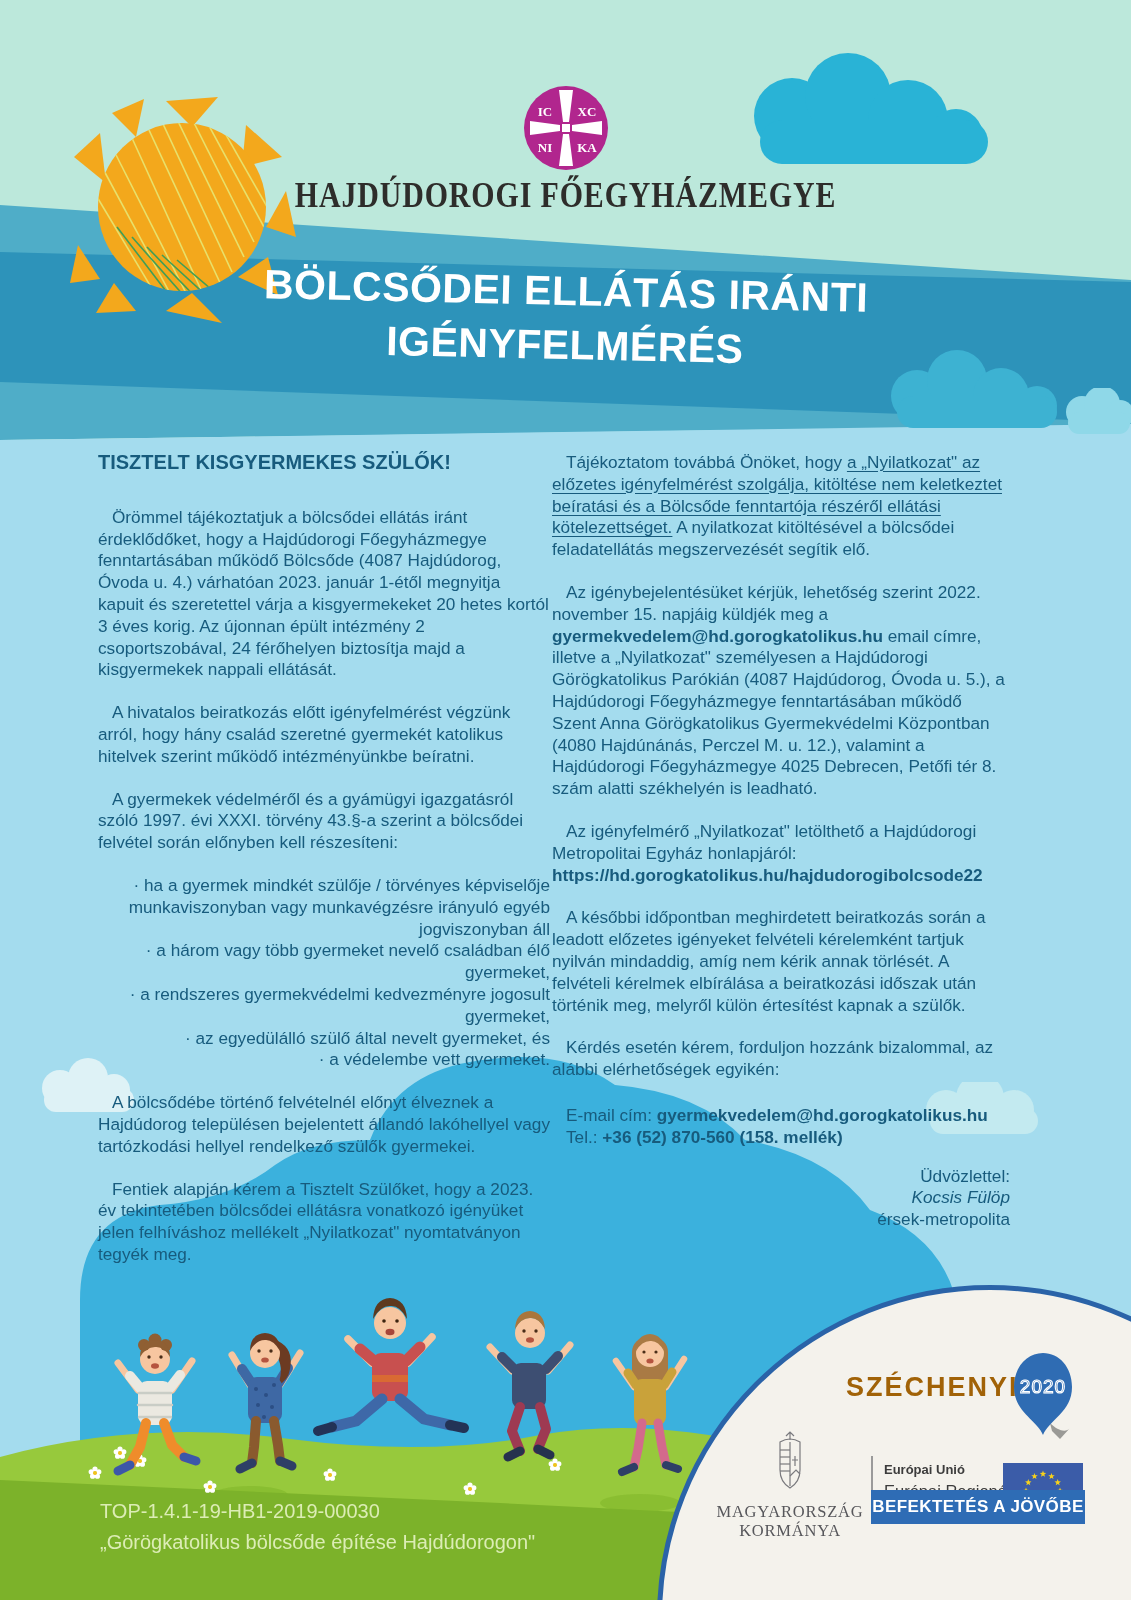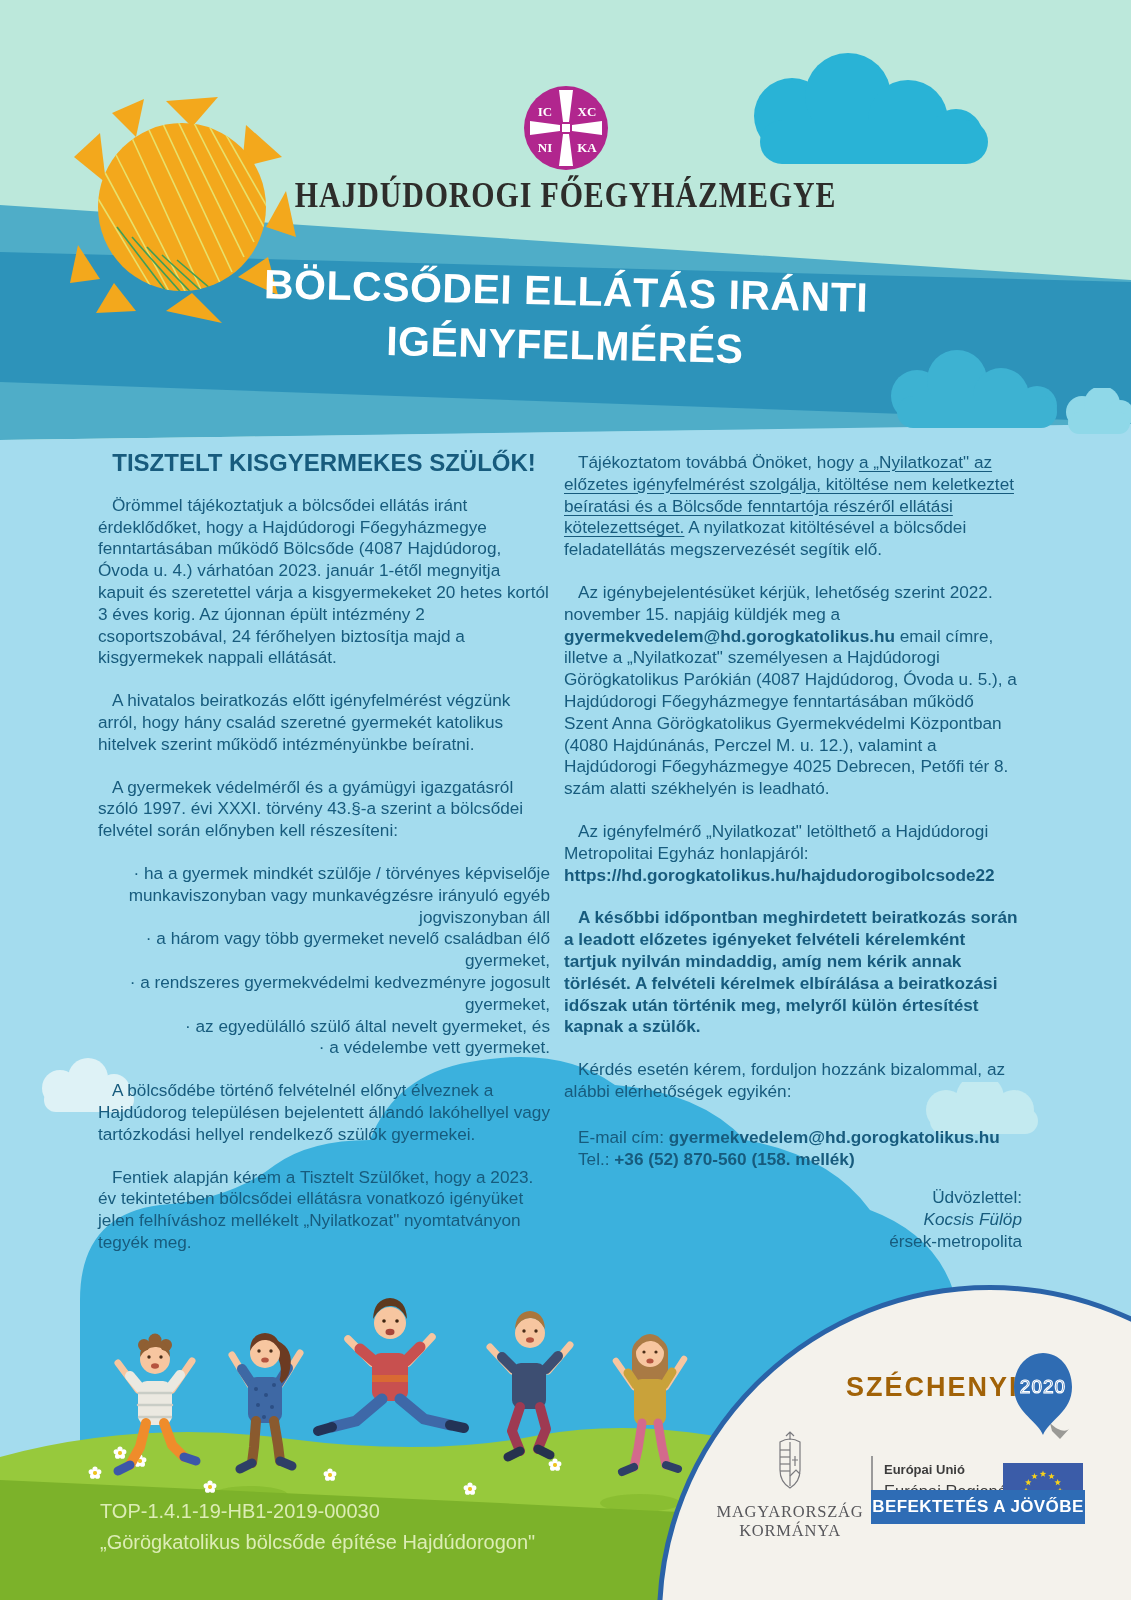--- a/index.html
+++ b/index.html
@@ -21,29 +21,29 @@
   .christogram{left:524px;top:86px;width:84px;height:84px;border-radius:50%;background:#b1268e;z-index:16;}
   .org-title{left:0;right:0;top:176px;text-align:center;font-family:"Liberation Serif",serif;
              font-weight:bold;font-size:34px;color:#2e2d2b;transform:scale(.88,1.06);
              letter-spacing:1px;z-index:16;white-space:nowrap;}
   .banner-title{left:0;right:0;top:264px;transform:rotate(1.3deg);text-align:center;color:#ffffff;
                 font-weight:bold;font-size:41px;line-height:54px;letter-spacing:.5px;z-index:16;}
 
   
   .col{position:absolute;top:452px;color:#175b7d;font-size:17.2px;line-height:21.8px;z-index:16;}
   .col-left{left:98px;width:452px;}
-  .col-right{left:564px;width:458px;}
+  .col-right{left:552px;width:458px;}
   .col p{margin:0 0 21px;text-indent:14px;}
-  .col .heading{font-weight:bold;text-align:center;text-indent:0;margin:0 0 21px;font-size:24px;}
+  .col .heading{font-weight:bold;text-indent:0;margin:0 0 33px;font-size:20px;}
   .bullets{margin:0 0 21px;text-align:right;}
   .bullet{margin-left:6px;padding-left:11px;text-indent:-11px;}
   .u{text-decoration:underline;text-underline-offset:3px;}
   .b{font-weight:bold;}
   .p-first{margin-top:30px;}
-  .no-gap{margin-bottom:0;font-weight:bold;}
+  .no-gap{margin-bottom:0;}
   .contact{margin-top:24px;}
   .contact div{text-indent:14px;}
   .signoff{margin-top:17px;text-align:right;}
   .signoff .it{font-style:italic;}
 
   
   .grass{left:0;top:1395px;z-index:10;}
   .kids{left:60px;top:1235px;z-index:12;}
   .project{left:100px;top:1496px;z-index:14;color:rgba(231,243,196,.9);font-size:20px;line-height:31px;}
   .panel{left:657px;top:1285px;width:666px;height:666px;border-radius:50%;background:#f4f2ec;

